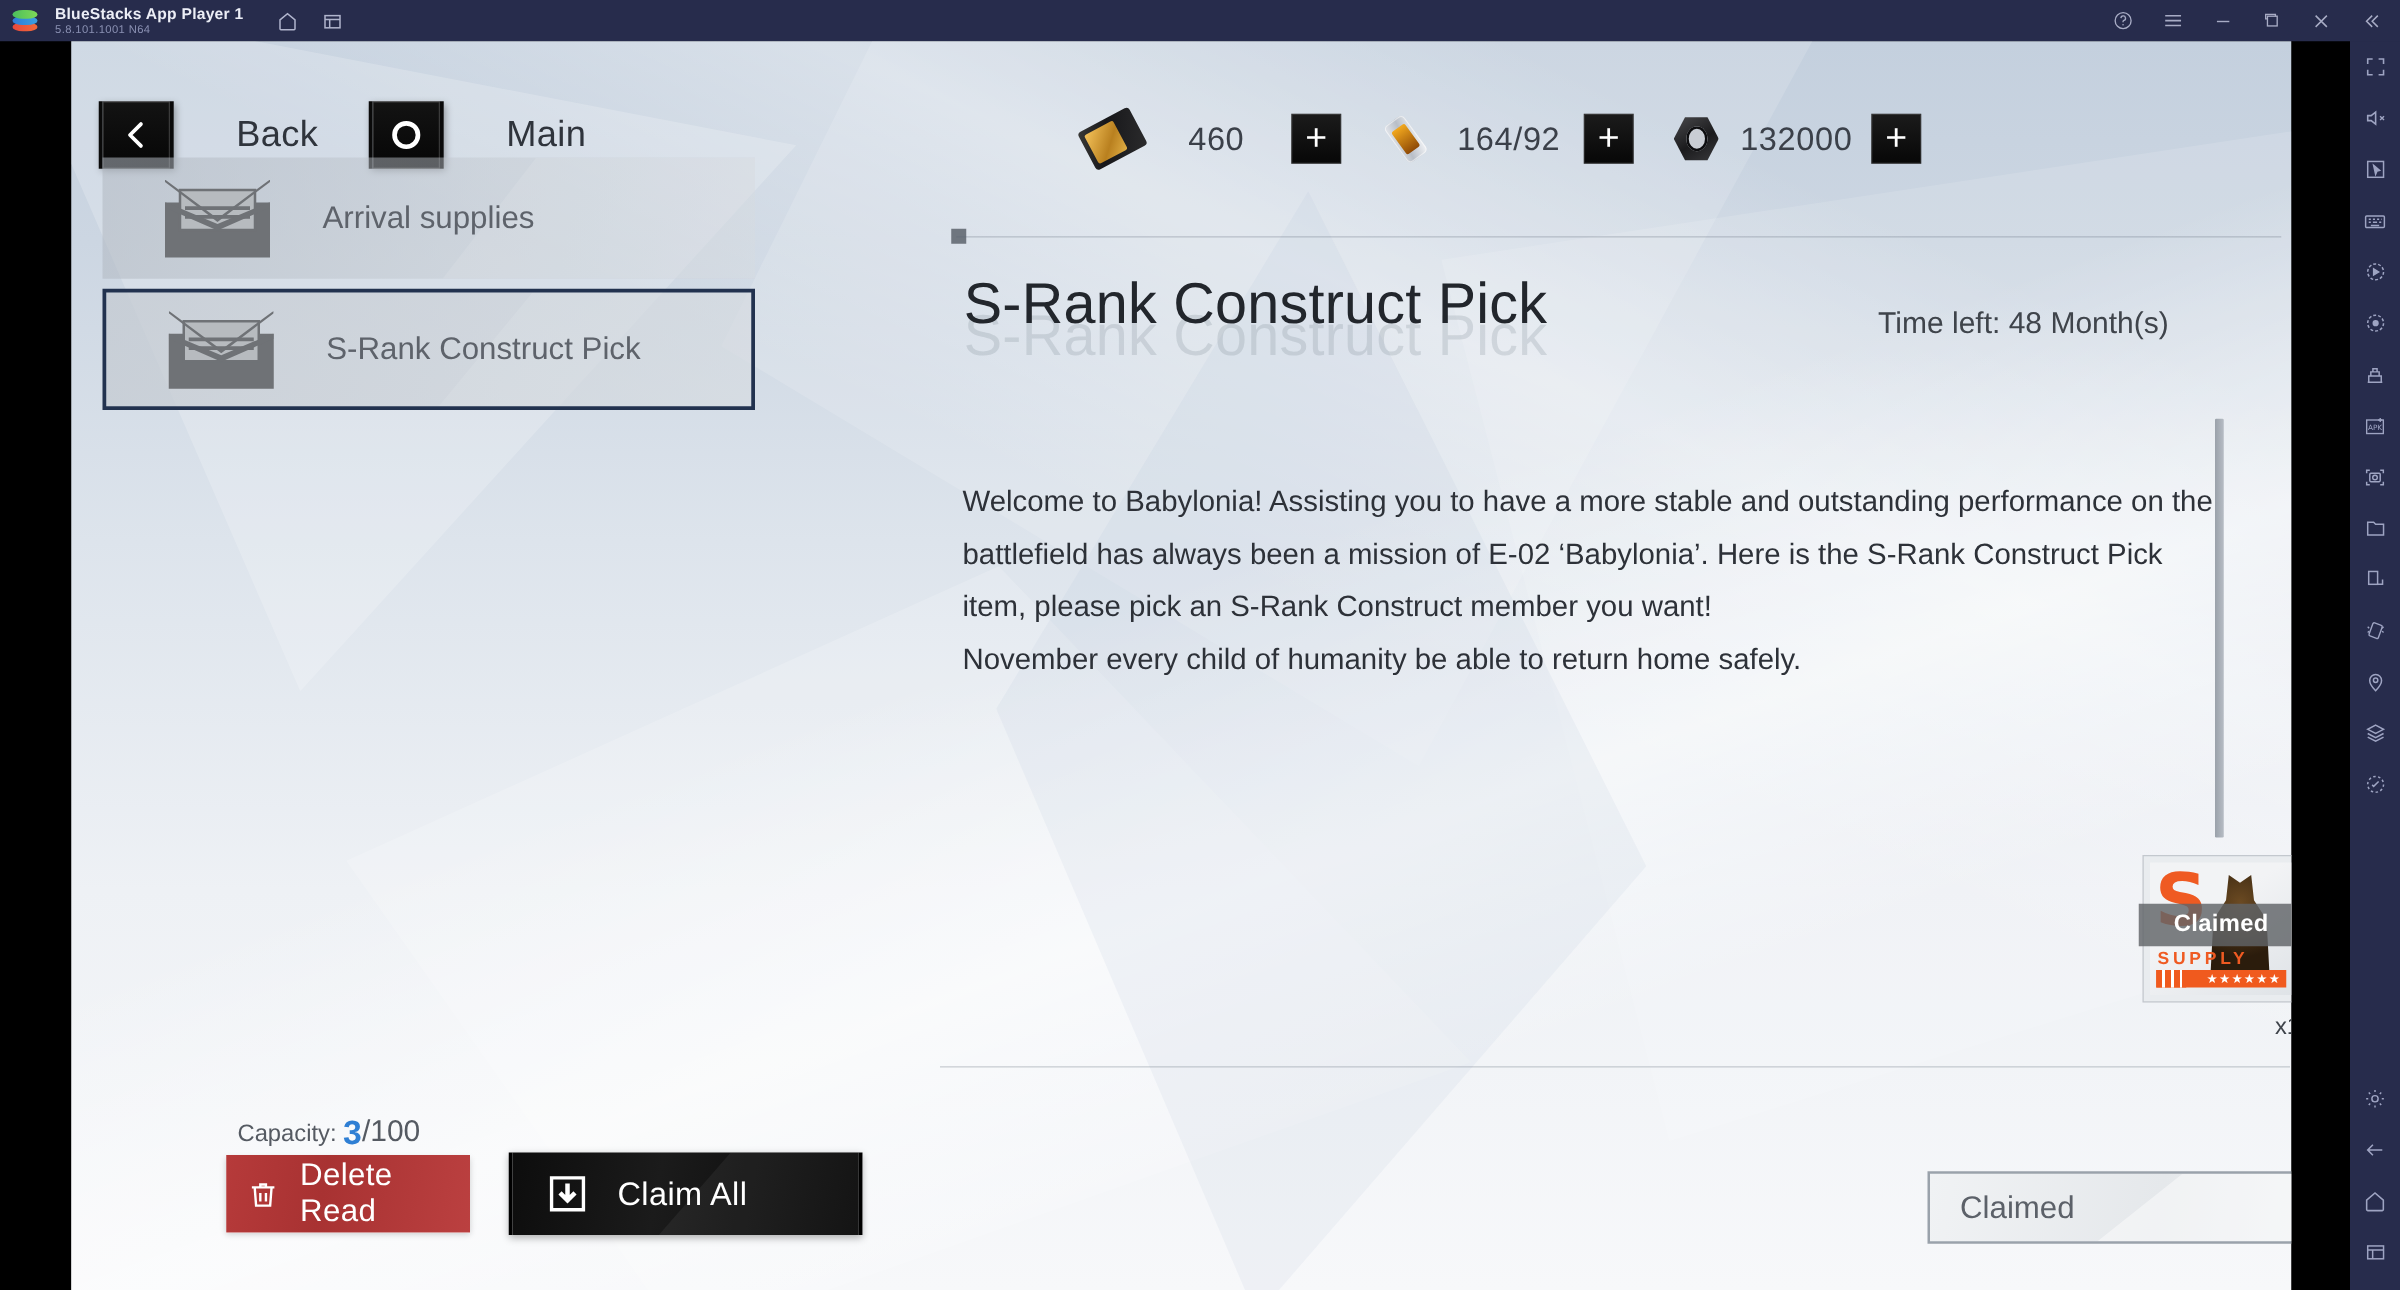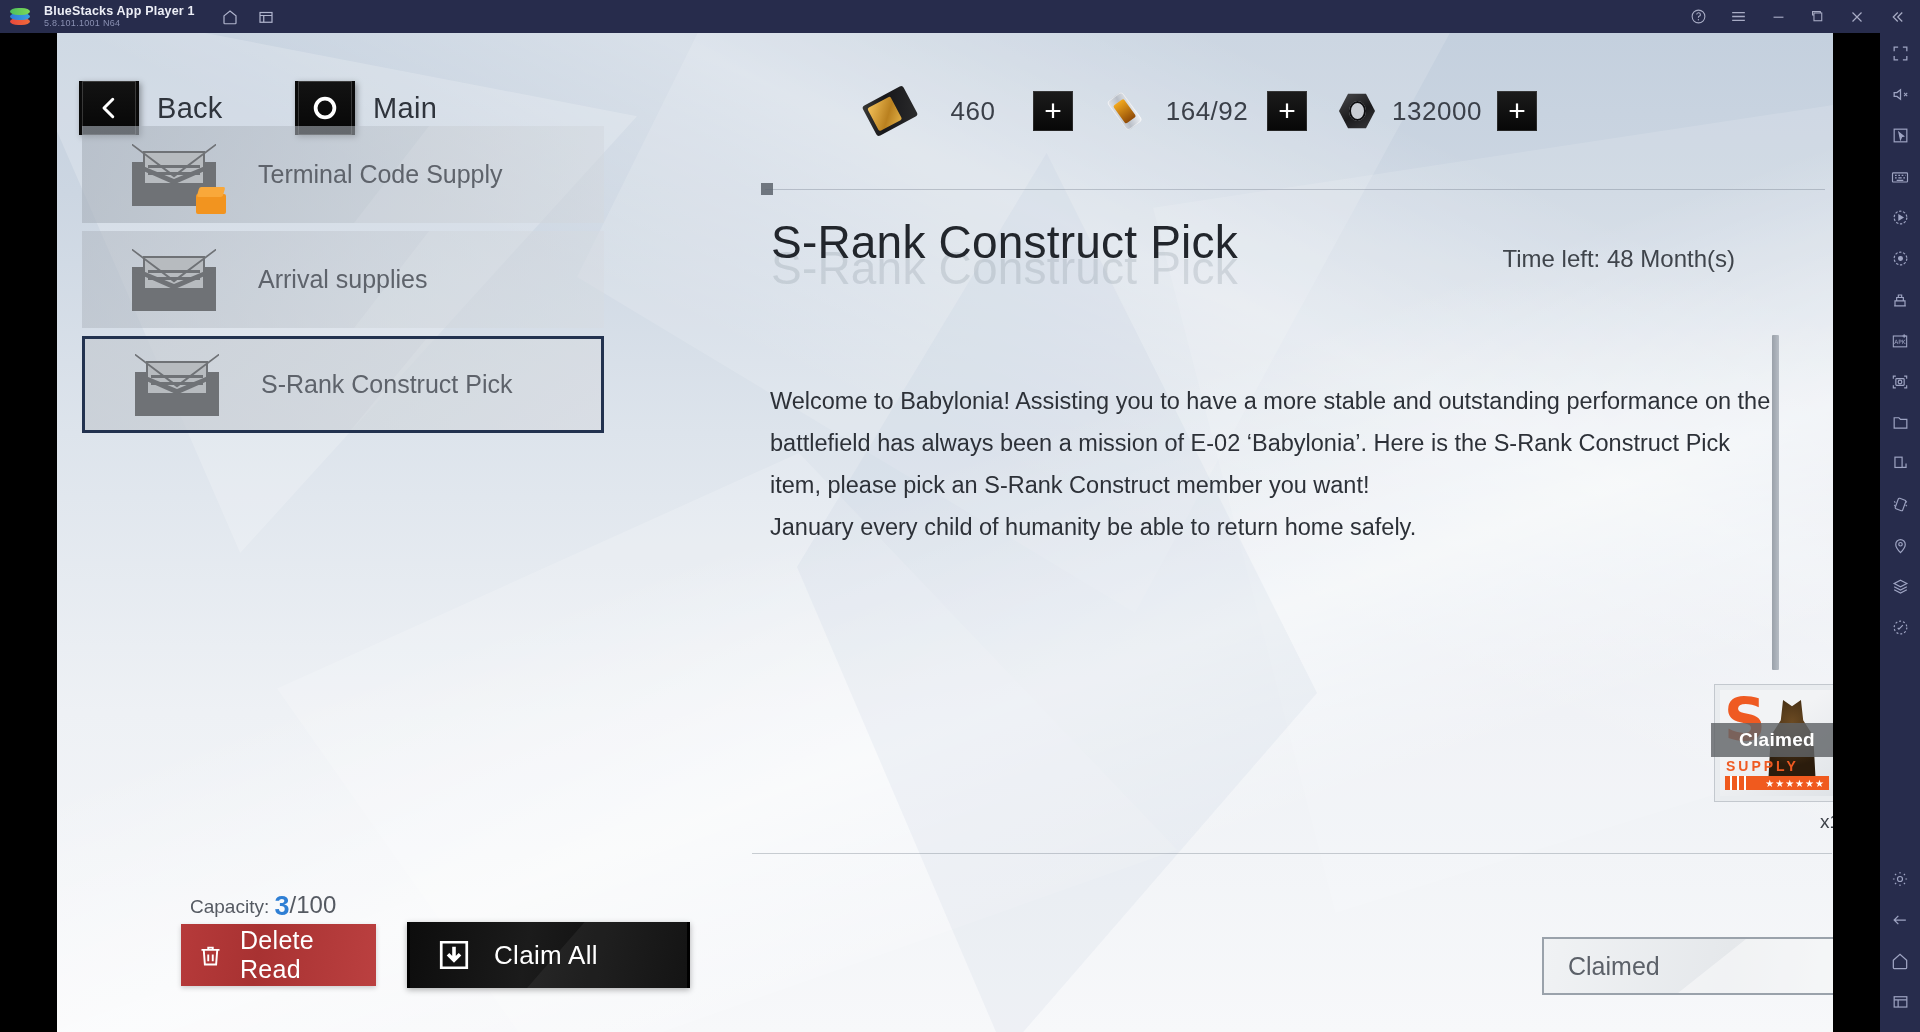--- a/index.html
+++ b/index.html
@@ -48,21 +48,21 @@
   .f2 { left:520px; top:-120px; width:900px; height:700px; background:rgba(255,255,255,.14);
         clip-path:polygon(20% 0,100% 10%,62% 100%,0 52%); }
   .f3 { right:-80px; top:60px; width:760px; height:820px; background:rgba(255,255,255,.13);
         clip-path:polygon(0 14%,100% 0,100% 78%,24% 100%); }
   .f4 { left:220px; top:420px; width:900px; height:620px; background:rgba(255,255,255,.18);
         clip-path:polygon(0 38%,58% 0,100% 64%,30% 100%); }
   .f5 { left:740px; top:120px; width:520px; height:900px; background:rgba(172,192,214,.12);
         clip-path:polygon(48% 0,100% 60%,40% 100%,0 46%); }
 
   
-  .navbtn { position:absolute; display:flex; align-items:center; cursor:pointer; }
+  .navbtn { position:absolute; display:flex; align-items:center; cursor:pointer;gap:32px; }
   .navbox { width:60px; height:54px; background:linear-gradient(180deg,#131313,#060606);
     border-left:3px solid #0a0a0a; border-right:3px solid #0a0a0a;
     box-shadow:0 0 0 1px rgba(255,255,255,.18) inset, 2px 2px 6px rgba(0,0,0,.35);
     display:flex; align-items:center; justify-content:center; }
   .navlabel { font-size:29px; color:#2f343c; margin-left:18px; letter-spacing:.3px;
     font-family:"Liberation Sans", sans-serif; }
 
   
   #curbar { position:absolute; top:50px; height:56px; display:flex; align-items:center; }
   .cur { display:flex; align-items:center; }
@@ -303,34 +303,20 @@
             </div>
           <div class="cur-val">132000</div>
           <div class="plus">
             <span>+</span>
           </div>
         </div>
       </div>
 
       <div id="maillist">
 
-        <div class="mail">
-          <div class="mail-tri"></div>
-          <div class="envelope">
-            <div class="env-body"></div>
-              <div class="env-paper"></div>
-            <div class="env-wing"></div>
-              <div class="env-fold"></div>
-            <div class="pkg">
-                <i></i>
-                <b></b>
-              </div>
-          </div>
-          <div class="mail-title">Terminal Code Supply</div>
-        </div>
 
         <div class="mail alt">
           <div class="mail-tri"></div>
           <div class="envelope">
             <div class="env-body"></div>
               <div class="env-paper"></div>
             <div class="env-wing"></div>
               <div class="env-fold"></div>
           </div>
           <div class="mail-title">Arrival supplies</div>
@@ -378,21 +364,21 @@
         <div class="hdr-mark"></div>
         <div class="hdr-line"></div>
 
         <div class="letter-title-ghost">S-Rank Construct Pick</div>
         <div class="letter-title">S-Rank Construct Pick</div>
         <div class="timeleft">Time left: 48 Month(s)</div>
 
         <div class="body">
           <div class="gap"></div>
           <p>Welcome to Babylonia! Assisting you to have a more stable and outstanding performance on the battlefield has always been a mission of E-02 ‘Babylonia’. Here is the S-Rank Construct Pick item, please pick an S-Rank Construct member you want!</p>
-          <p>January every child of humanity be able to return home safely.</p>
+          <p>November every child of humanity be able to return home safely.</p>
           <div class="gap"></div>
         </div>
 
         <div class="vscroll"></div>
 
         <div class="reward">
           <div class="rw-inner">
             <div class="rw-s">S</div>
             <div class="rw-fig"></div>
             <div class="rw-supply">SUPPLY</div>

